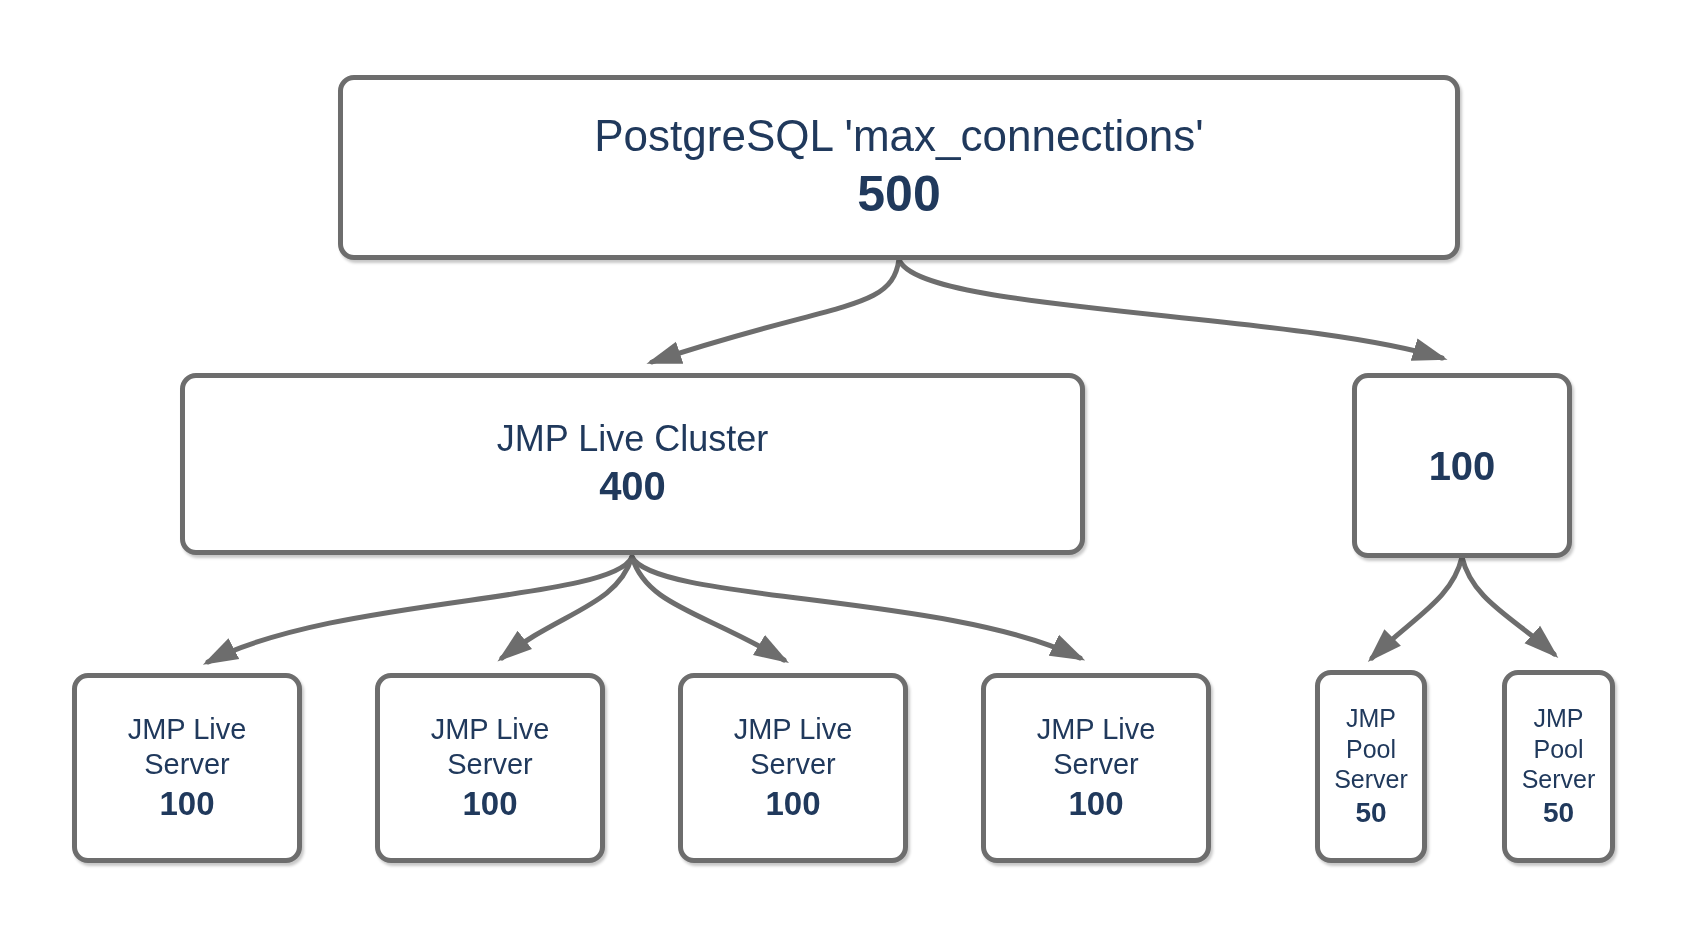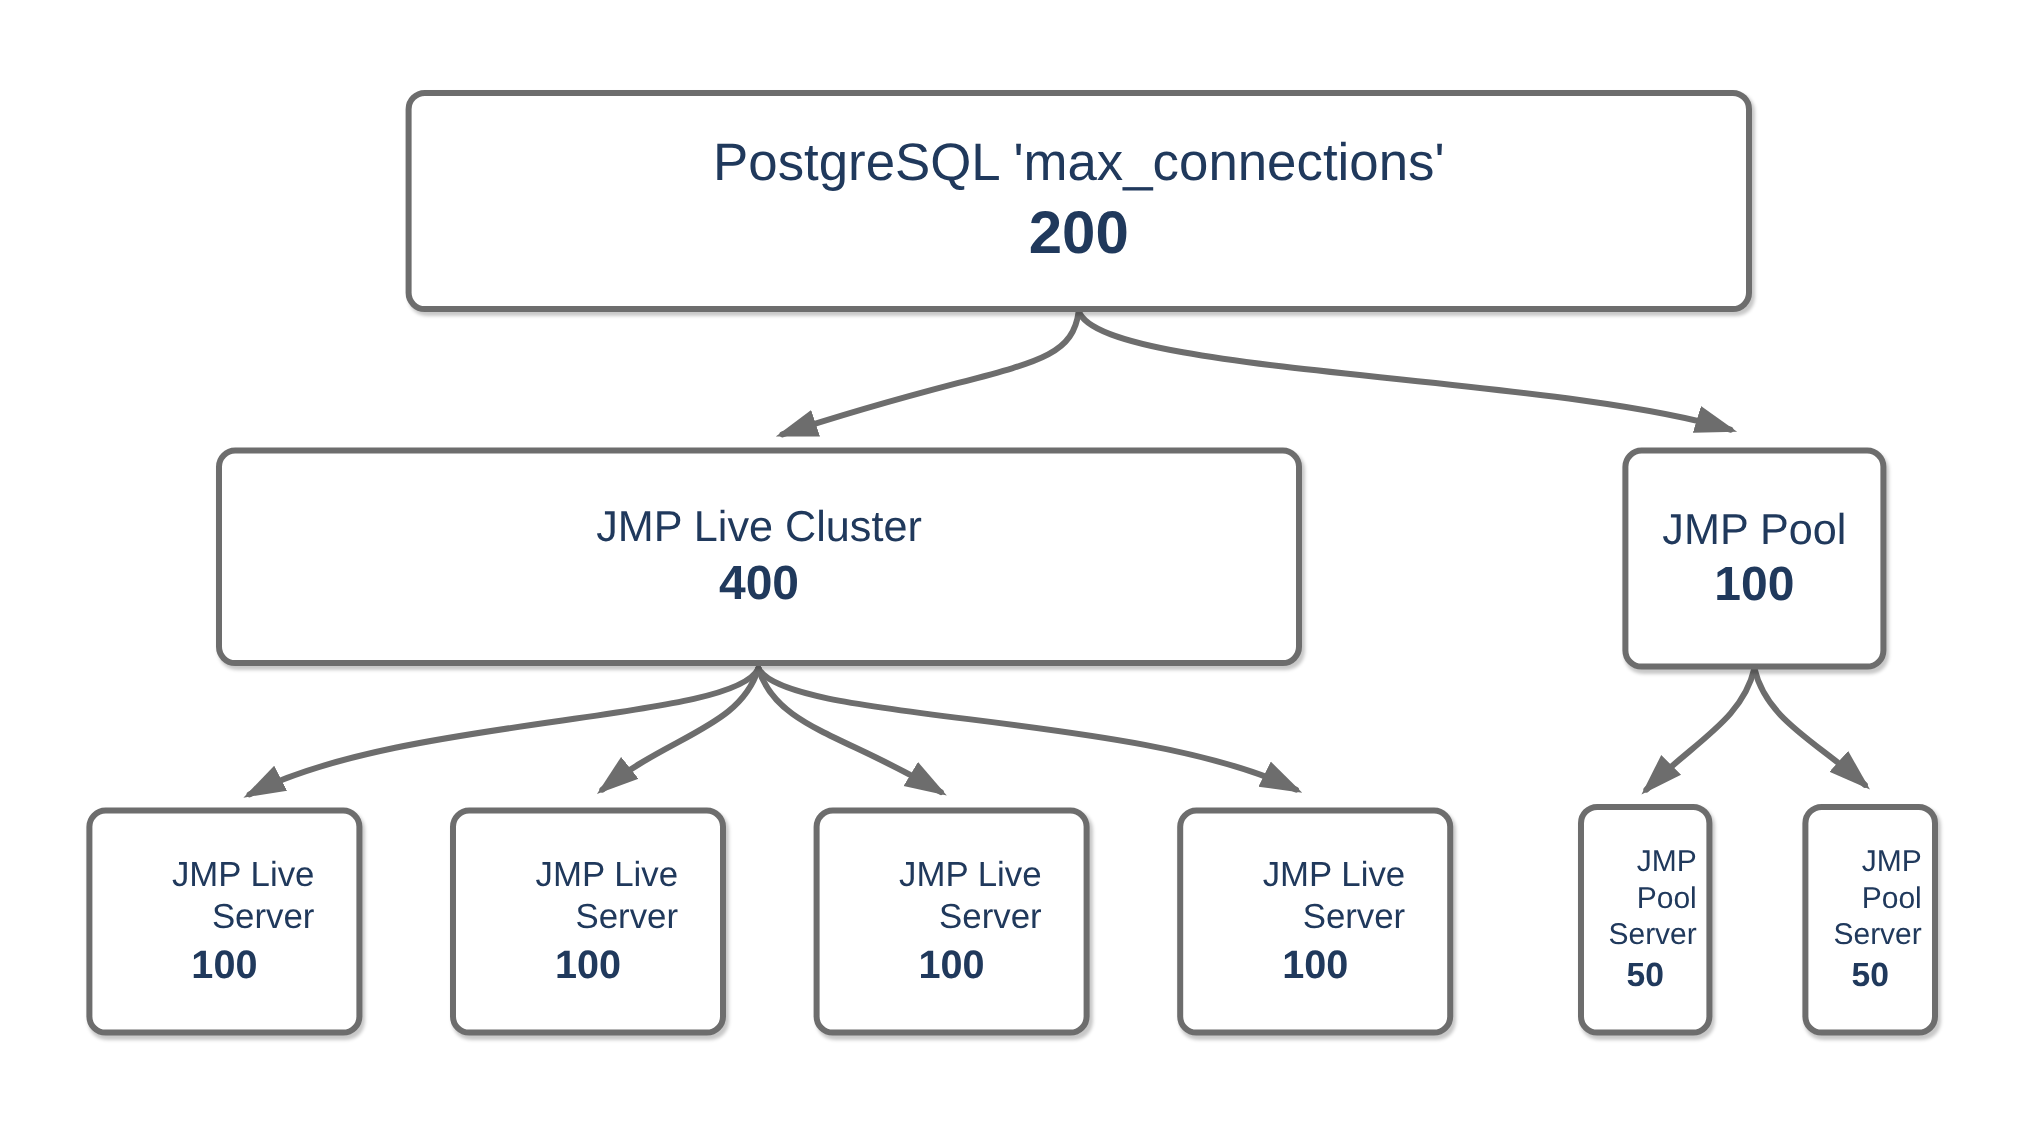--- a/index.html
+++ b/index.html
@@ -32,21 +32,20 @@
     display: flex;
     flex-direction: column;
     align-items: center;
     justify-content: center;
     text-align: center;
     color: #20395c;
   }
   .node .label {
     font-weight: 400;
     line-height: 1.22;
-    text-align: right;
   }
   .node .value {
     font-weight: 700;
     line-height: 1.25;
   }
   
   .n-postgres { left: 338px; top: 75px;  width: 1122px; height: 185px; }
   .n-postgres .label { font-size: 44px; }
   .n-postgres .value { font-size: 50px; }
   
@@ -89,30 +88,29 @@
       <path d="M 632 557 C 617 606, 560 612, 502 658" marker-end="url(#arrowhead)"></path>
       <path d="M 632 557 C 647 606, 704 612, 784 660" marker-end="url(#arrowhead)"></path>
       <path d="M 632 557 C 655 602, 950 594, 1080 658" marker-end="url(#arrowhead)"></path>
       <path d="M 1462 557 C 1452 600, 1412 618, 1372 658" marker-end="url(#arrowhead)"></path>
       <path d="M 1462 557 C 1472 600, 1514 618, 1554 654" marker-end="url(#arrowhead)"></path>
     </g>
   </svg>
 
   <div class="node n-postgres">
     <div class="label">PostgreSQL 'max_connections'</div>
-    <div class="value">200</div>
+    <div class="value">500</div>
   </div>
 
   <div class="node n-cluster">
     <div class="label">JMP Live Cluster</div>
     <div class="value">400</div>
   </div>
 
   <div class="node n-pool">
-    <div class="label">JMP Pool</div>
     <div class="value">100</div>
   </div>
 
   <div class="node n-live1">
     <div class="label">JMP Live Server</div>
     <div class="value">100</div>
   </div>
 
   <div class="node n-live2">
     <div class="label">JMP Live Server</div>

